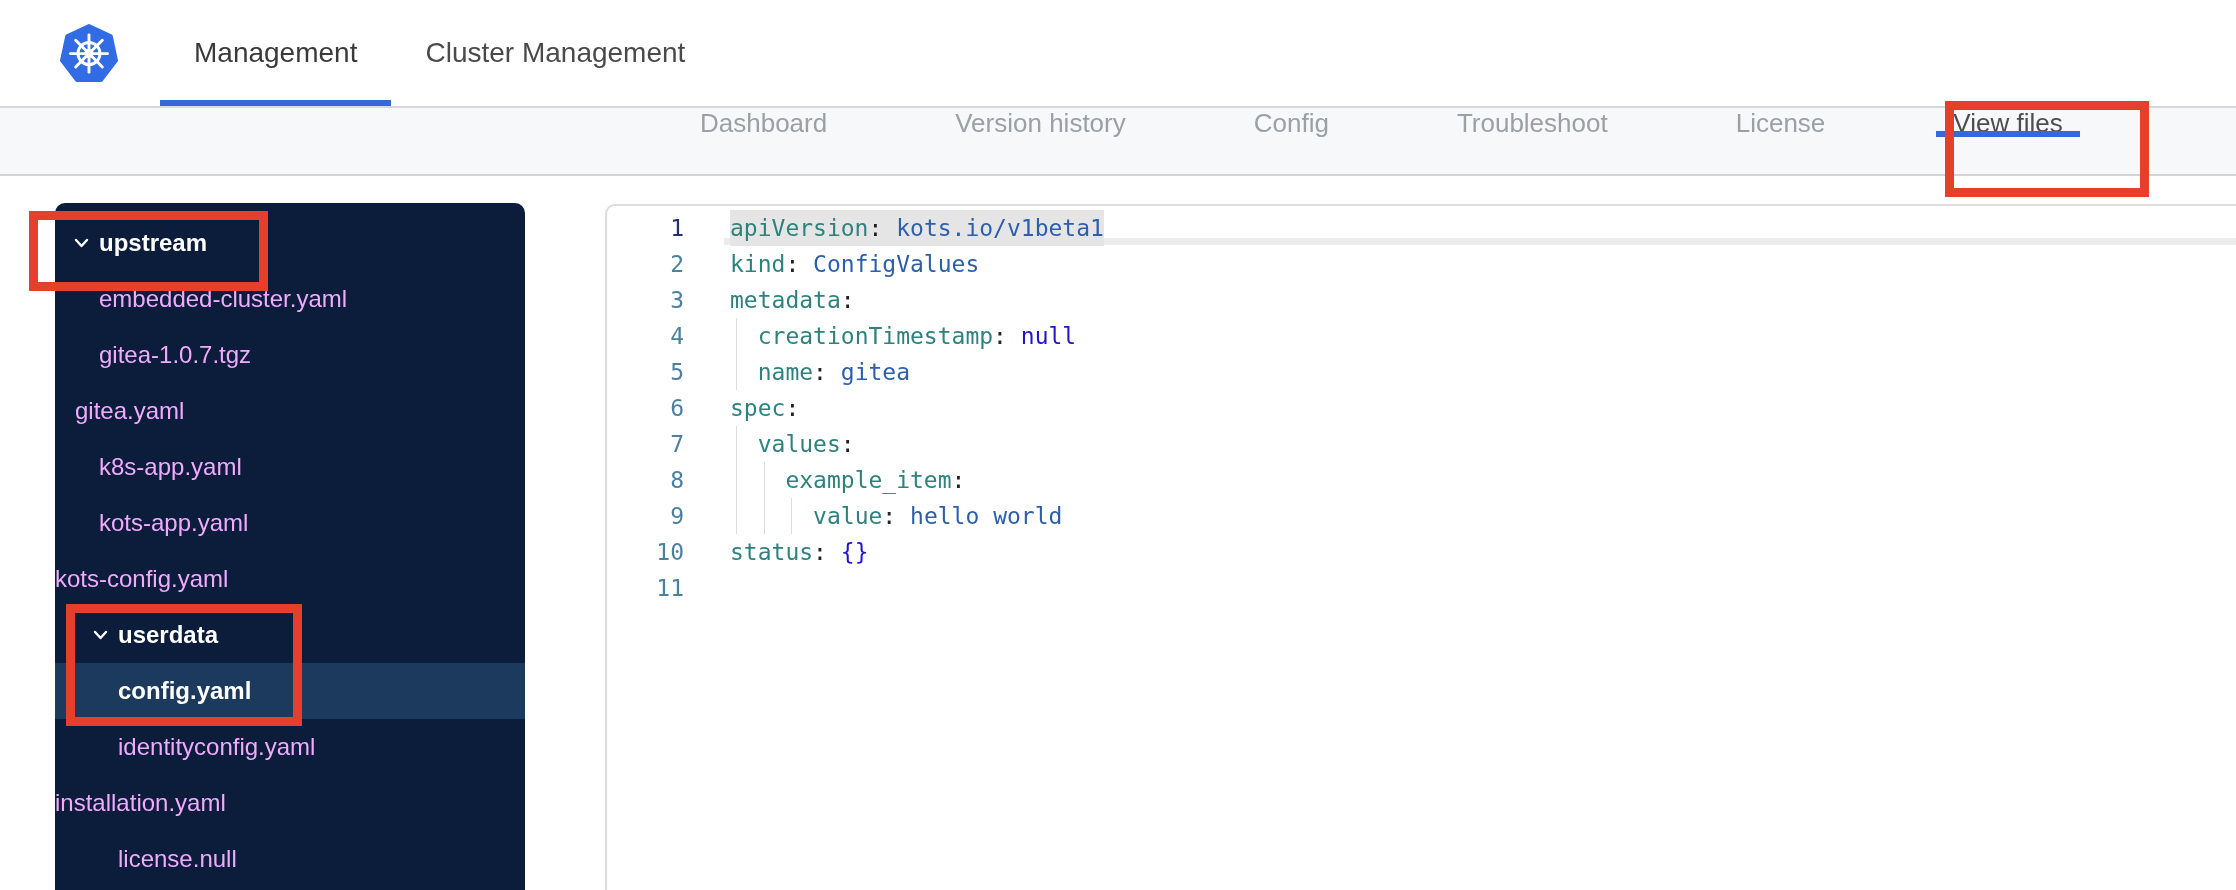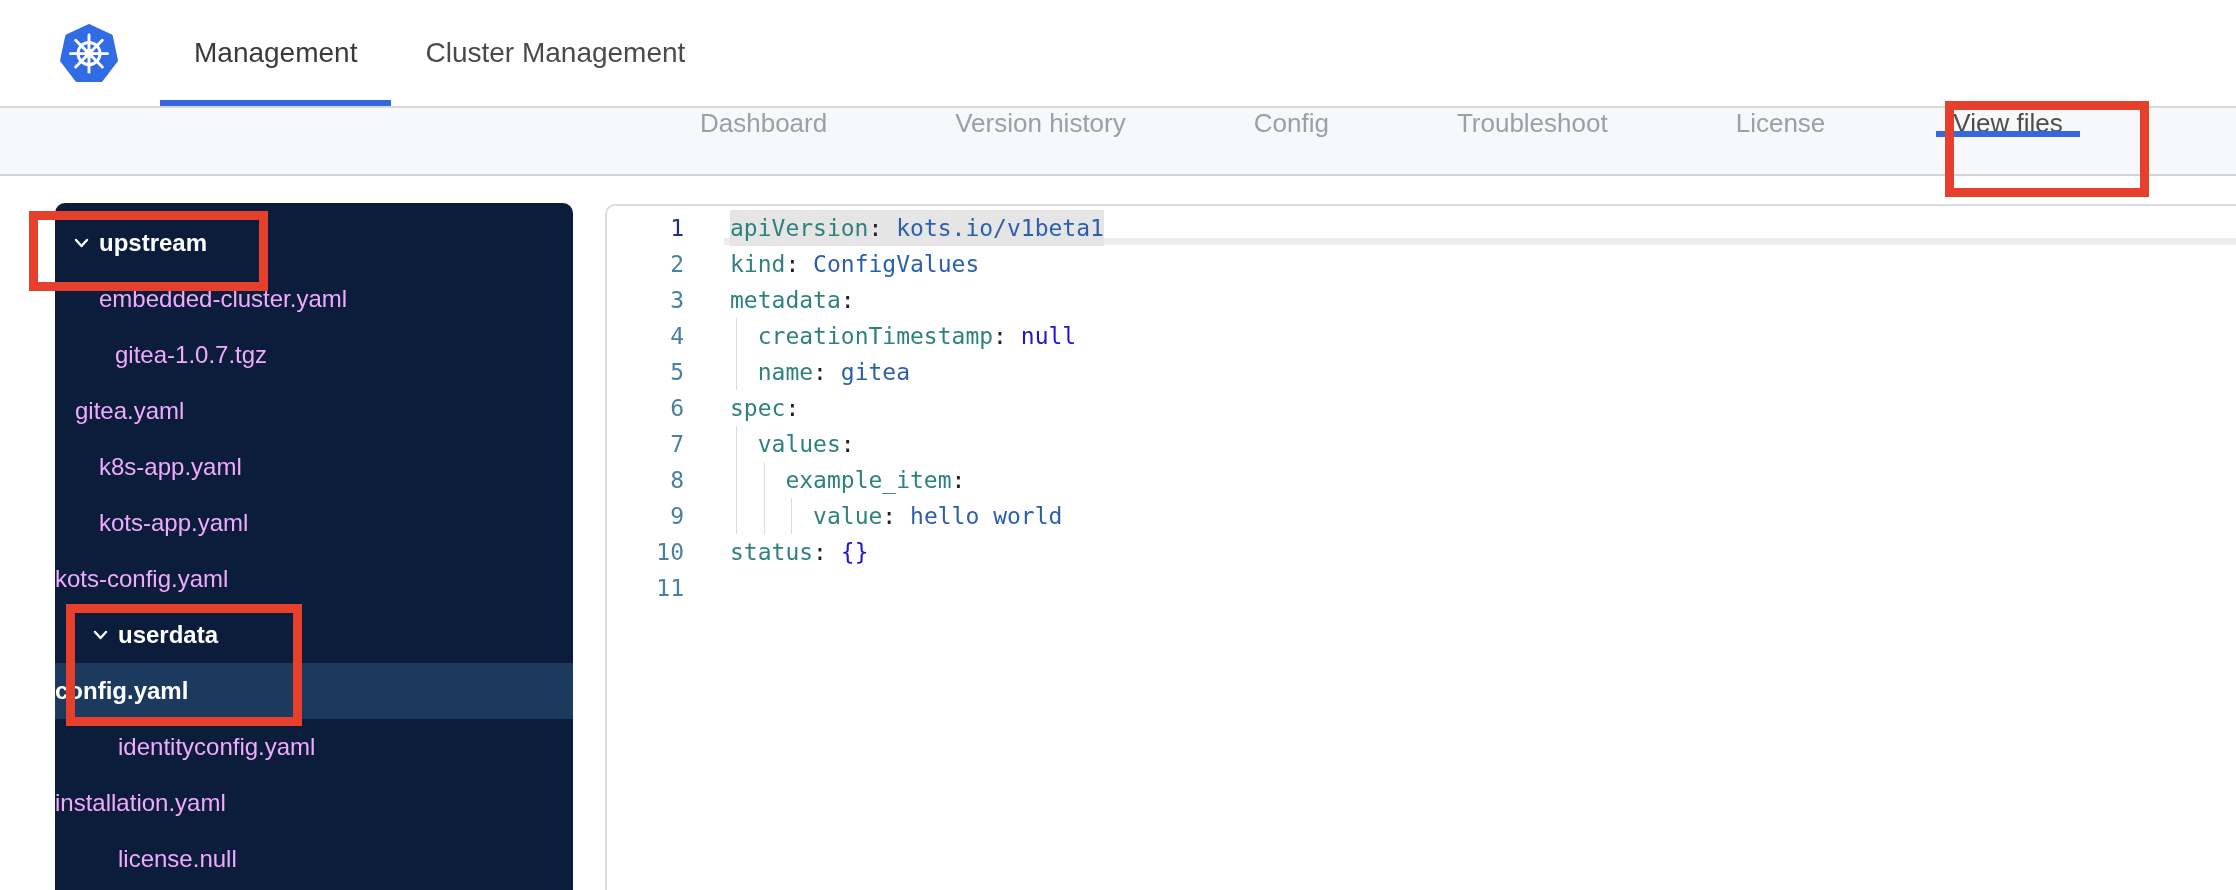--- a/index.html
+++ b/index.html
@@ -33,21 +33,21 @@
     position:relative;display:flex;align-items:center;
     font-size:26px;color:#9aa0a6;cursor:pointer;white-space:nowrap;
   }
   .snav-tab.active{color:#4d4d4d;}
   .snav-tab.active::after{
     content:"";position:absolute;left:-17px;right:-17px;bottom:2px;height:6px;background:#3668dd;
   }
   
   .content{position:absolute;top:190px;left:0;right:0;bottom:0;background:#ffffff;}
   .filetree{
-    position:absolute;left:55px;top:13px;width:518px;bottom:0;
+    position:absolute;left:55px;top:13px;width:470px;bottom:0;
     background:#0c1c3b;border-radius:10px 10px 0 0;padding-top:12px;box-sizing:border-box;
     overflow:hidden;
   }
   .trow{
     height:56px;display:flex;align-items:center;box-sizing:border-box;
     color:#f0abfc;font-size:24px;cursor:pointer;white-space:nowrap;
   }
   .trow.folder{color:#ffffff;font-weight:bold;}
   .trow.selected{background:#1c3a5e;color:#ffffff;font-weight:bold;}
   .trow .chev{flex:0 0 auto;margin-right:10px;display:inline-flex;}
@@ -137,21 +137,21 @@
         <span class="chev">
           <svg width="15" height="10" viewBox="0 0 15 10">
             <polyline points="2,2 7.5,8 13,2" fill="none" stroke="#ffffff" stroke-width="2.4" stroke-linecap="round" stroke-linejoin="round"></polyline>
           </svg>
         </span>
         <span>upstream</span>
       </div>
       <div class="trow file" style="padding-left: 44px;">
         <span>embedded-cluster.yaml</span>
       </div>
-      <div class="trow file" style="padding-left: 44px; margin-left: 16px;">
+      <div class="trow file" style="padding-left: 44px;">
         <span>gitea-1.0.7.tgz</span>
       </div>
       <div class="trow file" style="padding-left: 20px;">
         <span>gitea.yaml</span>
       </div>
       <div class="trow file" style="padding-left: 44px;">
         <span>k8s-app.yaml</span>
       </div>
       <div class="trow file" style="padding-left: 44px;">
         <span>kots-app.yaml</span>
@@ -160,21 +160,21 @@
         <span>kots-config.yaml</span>
       </div>
       <div class="trow folder" style="padding-left: 38px;">
         <span class="chev">
           <svg width="15" height="10" viewBox="0 0 15 10">
             <polyline points="2,2 7.5,8 13,2" fill="none" stroke="#ffffff" stroke-width="2.4" stroke-linecap="round" stroke-linejoin="round"></polyline>
           </svg>
         </span>
         <span>userdata</span>
       </div>
-      <div class="trow file selected" style="">
+      <div class="trow file selected" style="padding-left: 63px;">
         <span>config.yaml</span>
       </div>
       <div class="trow file" style="padding-left: 63px;">
         <span>identityconfig.yaml</span>
       </div>
       <div class="trow file" style="">
         <span>installation.yaml</span>
       </div>
       <div class="trow file" style="padding-left: 63px;">
         <span>license.null</span>

